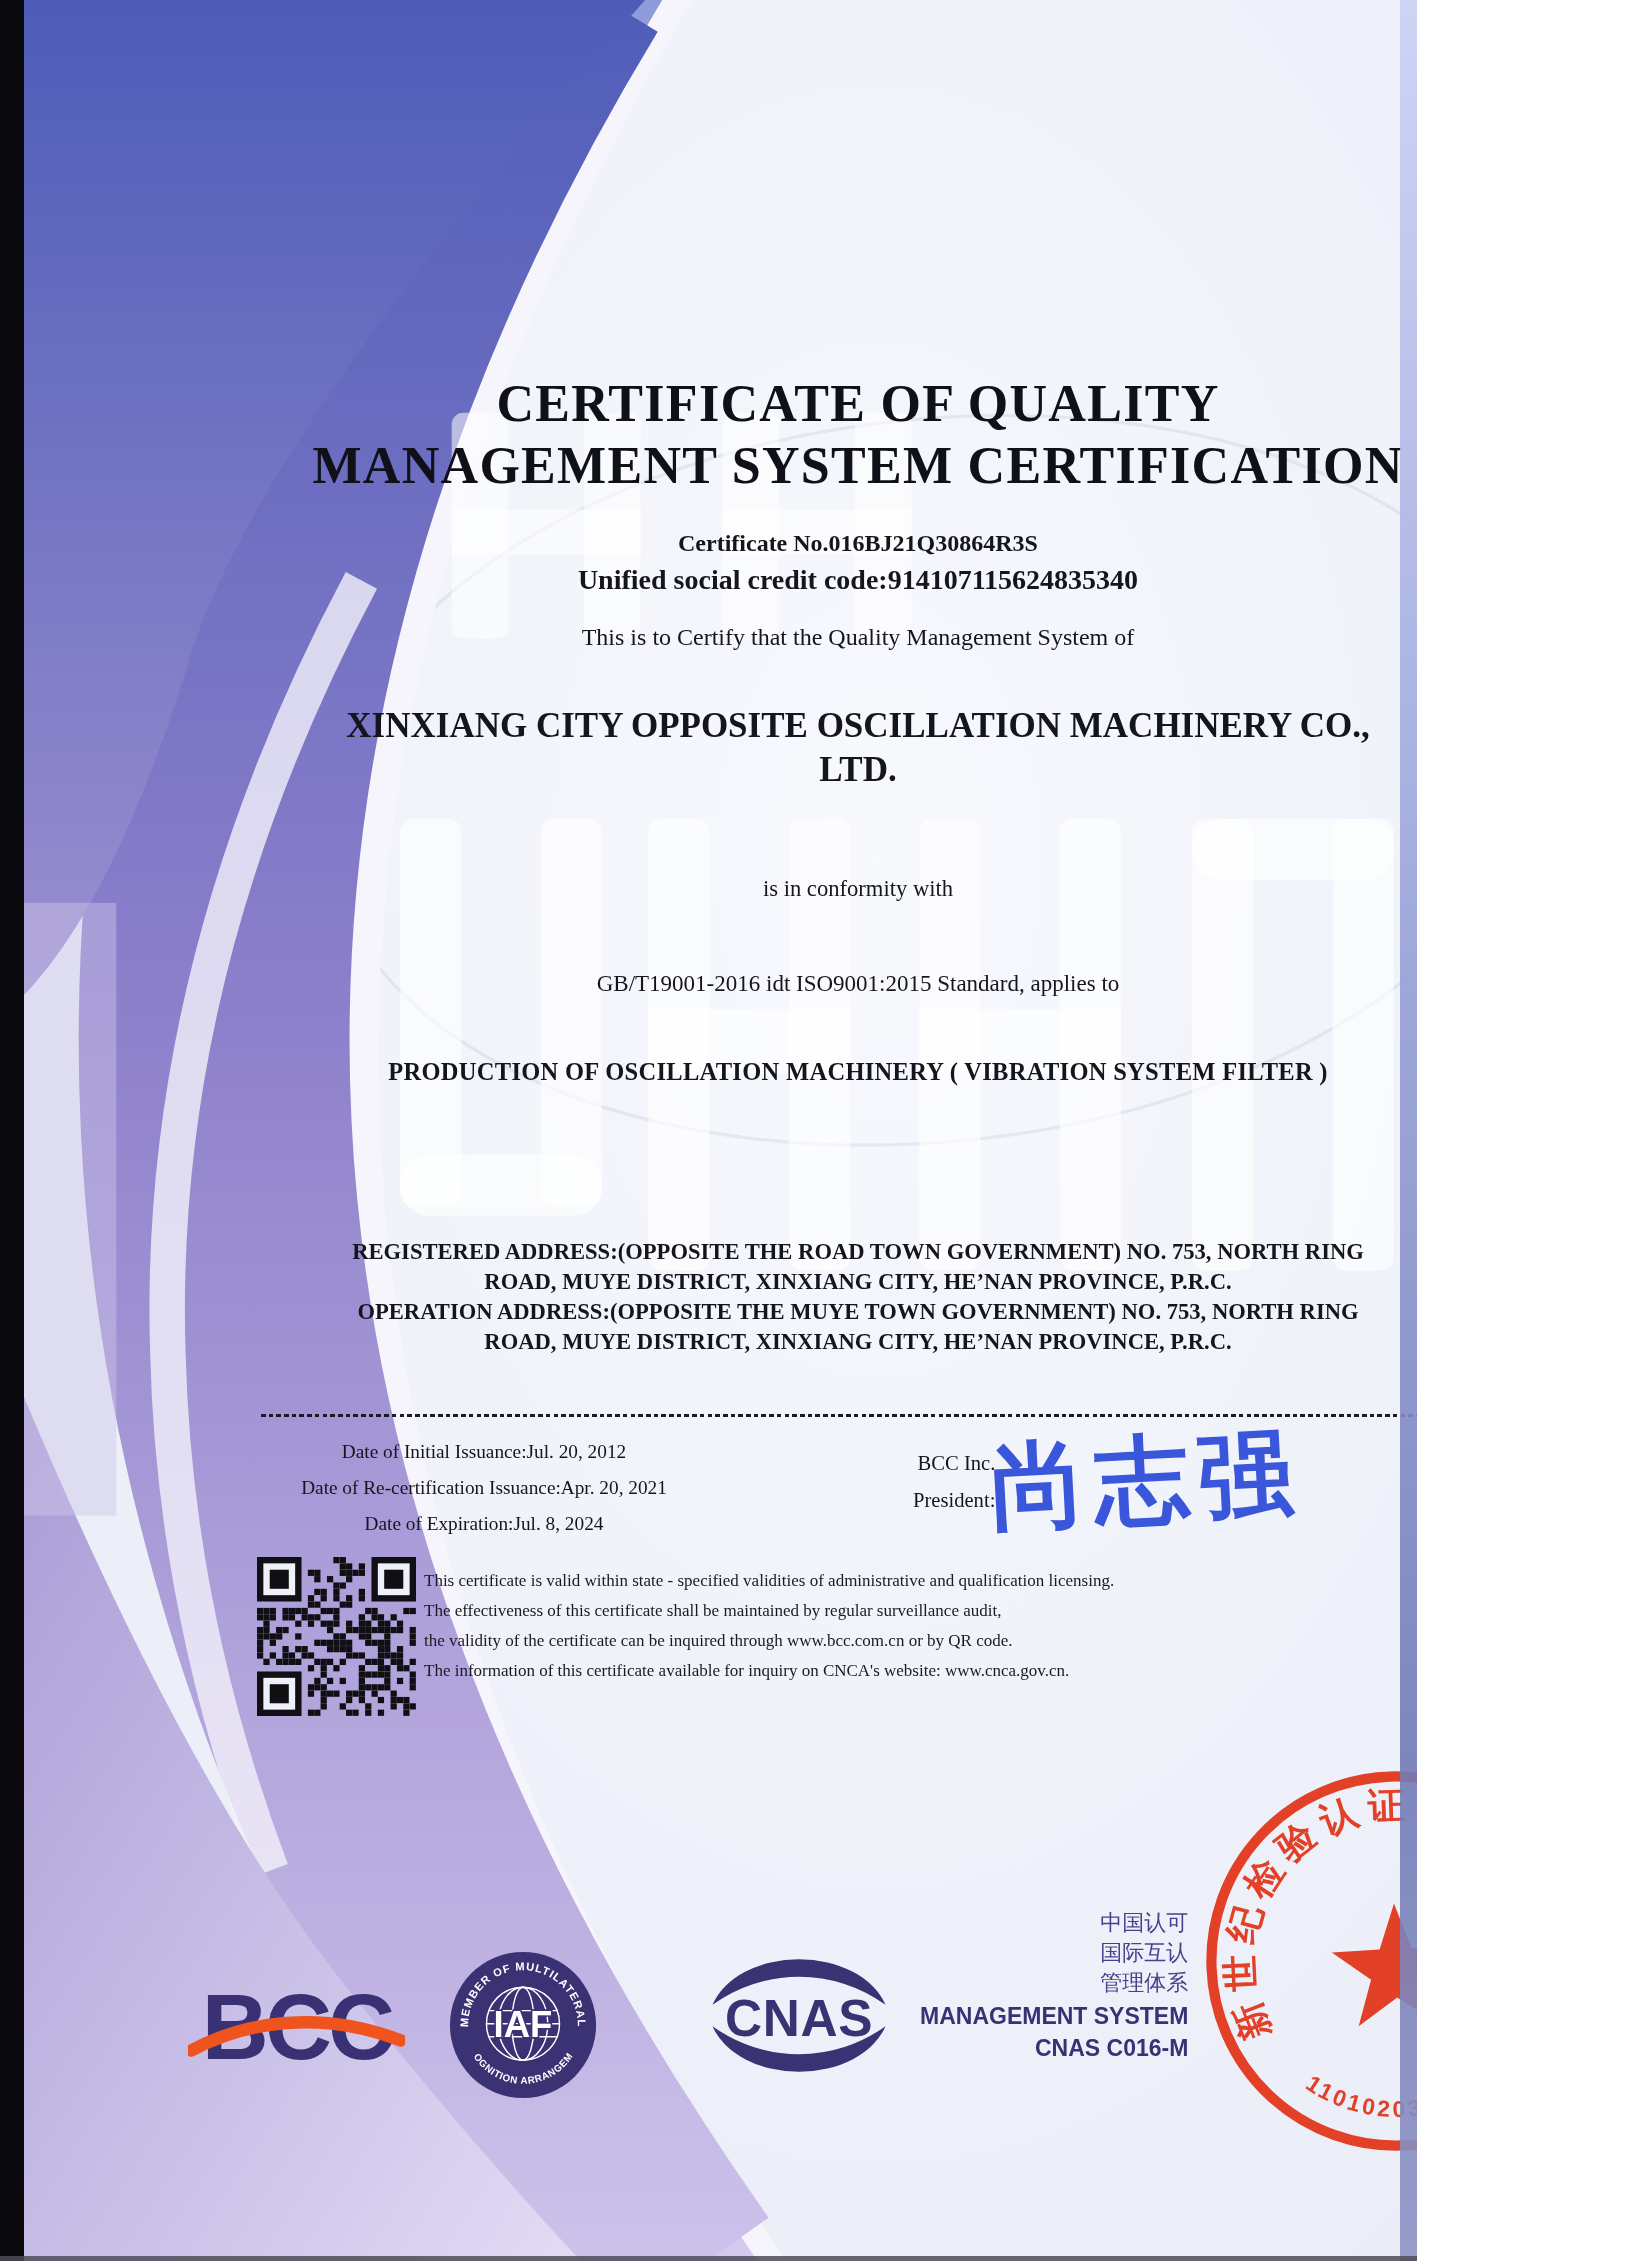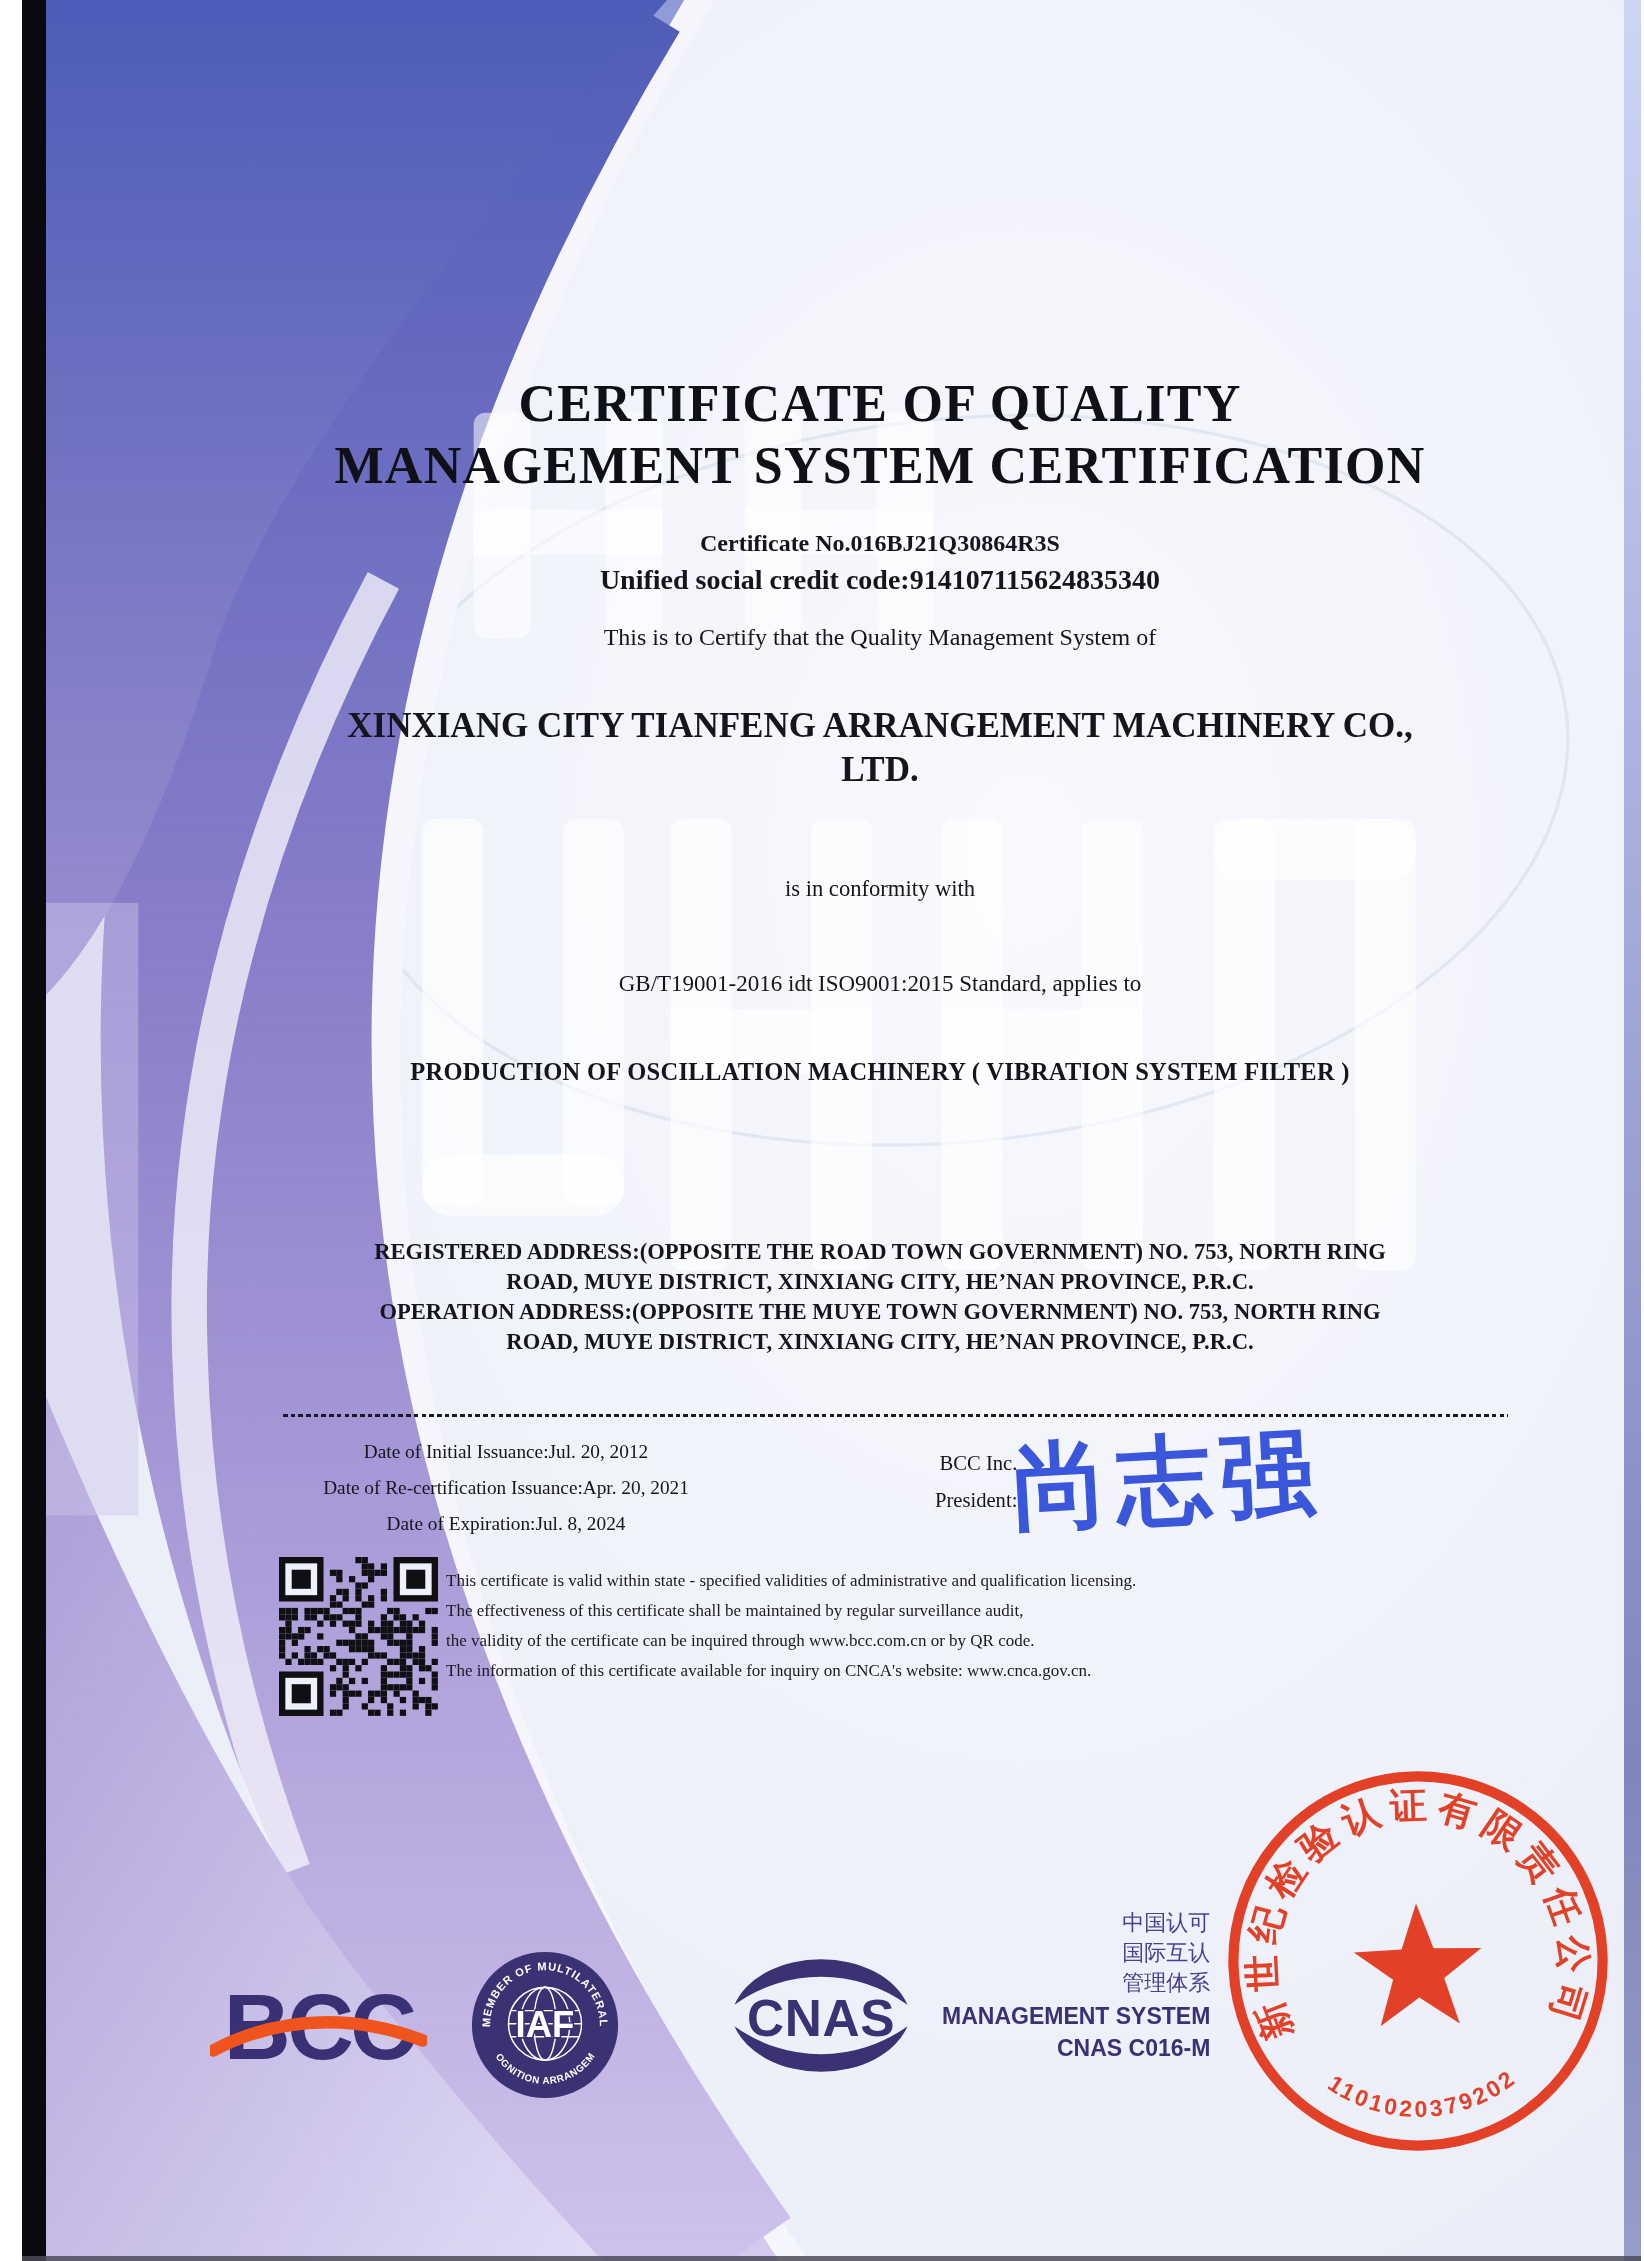--- a/index.html
+++ b/index.html
@@ -1,19 +1,19 @@
 <!DOCTYPE html>
 <html style="font-size:10.3px"><head>
 <meta charset="utf-8">
 <style>
   html,body{margin:0;padding:0;}
   .page{
-    position:relative; width:1619px; height:2261px; overflow:hidden;
+    position:relative; width:1417px; height:2261px; overflow:hidden;
     background: radial-gradient(ellipse at 62% 38%, #f8f9fd 0%, #eef1f9 55%, #e8ebf6 100%);
-    font-family:"Liberation Serif", serif; color:#15151d;margin-left:22px;
+    font-family:"Liberation Serif", serif; color:#15151d;
   }
   .abs{position:absolute;}
   
   .edge-left{left:0;top:0;width:24px;height:2261px;background:#0a090d;}
   .edge-right{right:0;top:0;width:17px;height:2261px;
     background:linear-gradient(#c9d2f4 0%, #9aa3da 40%, #727ab6 78%, #8d94c4 100%);opacity:.9;}
   .edge-bottom{left:0;bottom:0;width:1645px;height:5.2px;background:#4c4c58;opacity:.85;}
   
   .bg-decor{left:0;top:0;width:1645px;height:2261px;}
   
@@ -115,21 +115,21 @@
   <div class="abs col title">
     <div>CERTIFICATE OF QUALITY</div>
     <div>MANAGEMENT SYSTEM CERTIFICATION</div>
   </div>
 
   <div class="abs col certno">Certificate No.016BJ21Q30864R3S</div>
   <div class="abs col creditcode">Unified social credit code:914107115624835340</div>
   <div class="abs col certify">This is to Certify that the Quality Management System of</div>
 
   <div class="abs col company">
-    <div>XINXIANG CITY TIANFENG ARRANGEMENT MACHINERY CO.,</div>
+    <div>XINXIANG CITY OPPOSITE OSCILLATION MACHINERY CO.,</div>
     <div>LTD.</div>
   </div>
 
   <div class="abs col conformity">is in conformity with</div>
   <div class="abs col standard">GB/T19001-2016 idt ISO9001:2015 Standard, applies to</div>
   <div class="abs col scope">PRODUCTION OF OSCILLATION MACHINERY ( VIBRATION SYSTEM FILTER )</div>
 
   <div class="abs col addresses">
     <div>REGISTERED ADDRESS:(OPPOSITE THE ROAD TOWN GOVERNMENT) NO. 753, NORTH RING</div>
     <div>ROAD, MUYE DISTRICT, XINXIANG CITY, HE’NAN PROVINCE, P.R.C.</div>

